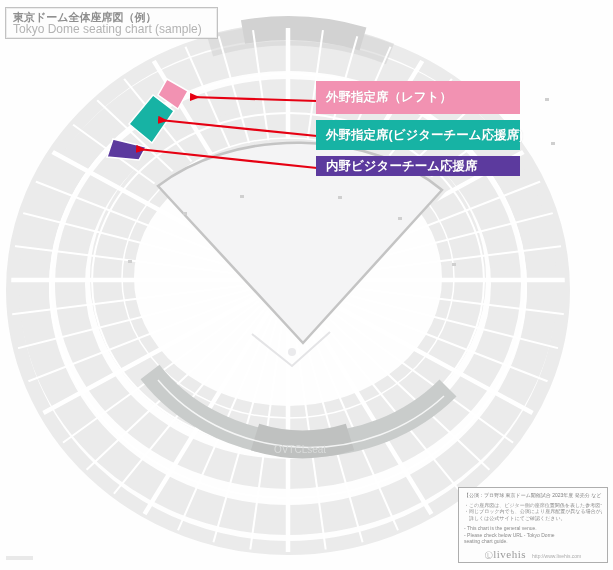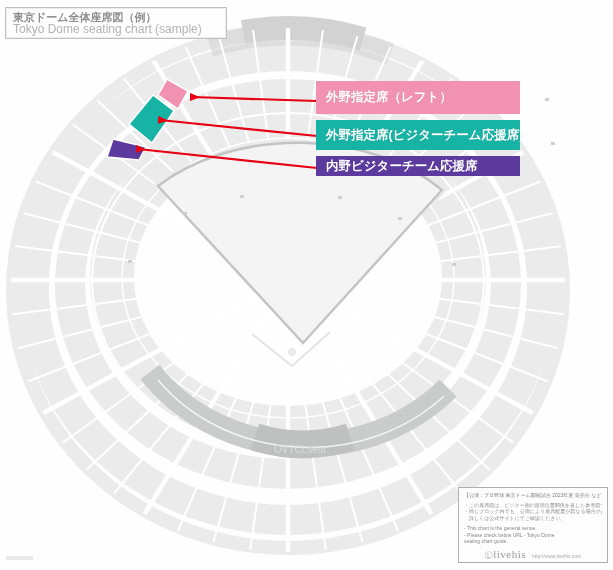--- a/index.html
+++ b/index.html
@@ -1,20 +1,20 @@
 <!DOCTYPE html>
 <html><head>
 <meta charset="utf-8">
 <style>
   html,body{margin:0;padding:0;background:#fff;}
   .stage{position:relative;width:613px;height:570px;background:#fefefe;overflow:hidden;
          font-family:"Liberation Sans", sans-serif;}
   svg{position:absolute;left:0;top:0;}
   .title-box{position:absolute;left:5px;top:7px;background:#fdfdfd;border:1px solid #c2c2c2;
-             box-shadow:inset 0 0 0 1px #ececec;padding:3px 24px 4px 7px;z-index:5;}
+             box-shadow:inset 0 0 0 1px #ececec;padding:3px 15px 4px 7px;z-index:5;}
   .title-ja{font-size:11px;font-weight:bold;color:#8f8f8f;white-space:nowrap;line-height:13px;}
   .title-en{font-size:12px;color:#b3b3b3;white-space:nowrap;line-height:10px;}
   .legend-box{position:absolute;left:316px;width:204px;display:flex;align-items:center;
               z-index:6;box-sizing:border-box;padding-left:10px;}
   .legend-box span{color:#fff;font-weight:bold;font-size:12.5px;white-space:nowrap;
                    text-shadow:0 0 1px rgba(0,0,0,0.15);}
   .lg1{top:81px;height:33px;}
   .lg2{top:120px;height:30px;}
   .lg3{top:156px;height:20px;}
   .info-box{position:absolute;left:458px;top:487px;width:150px;height:76px;background:#fdfdfd;

